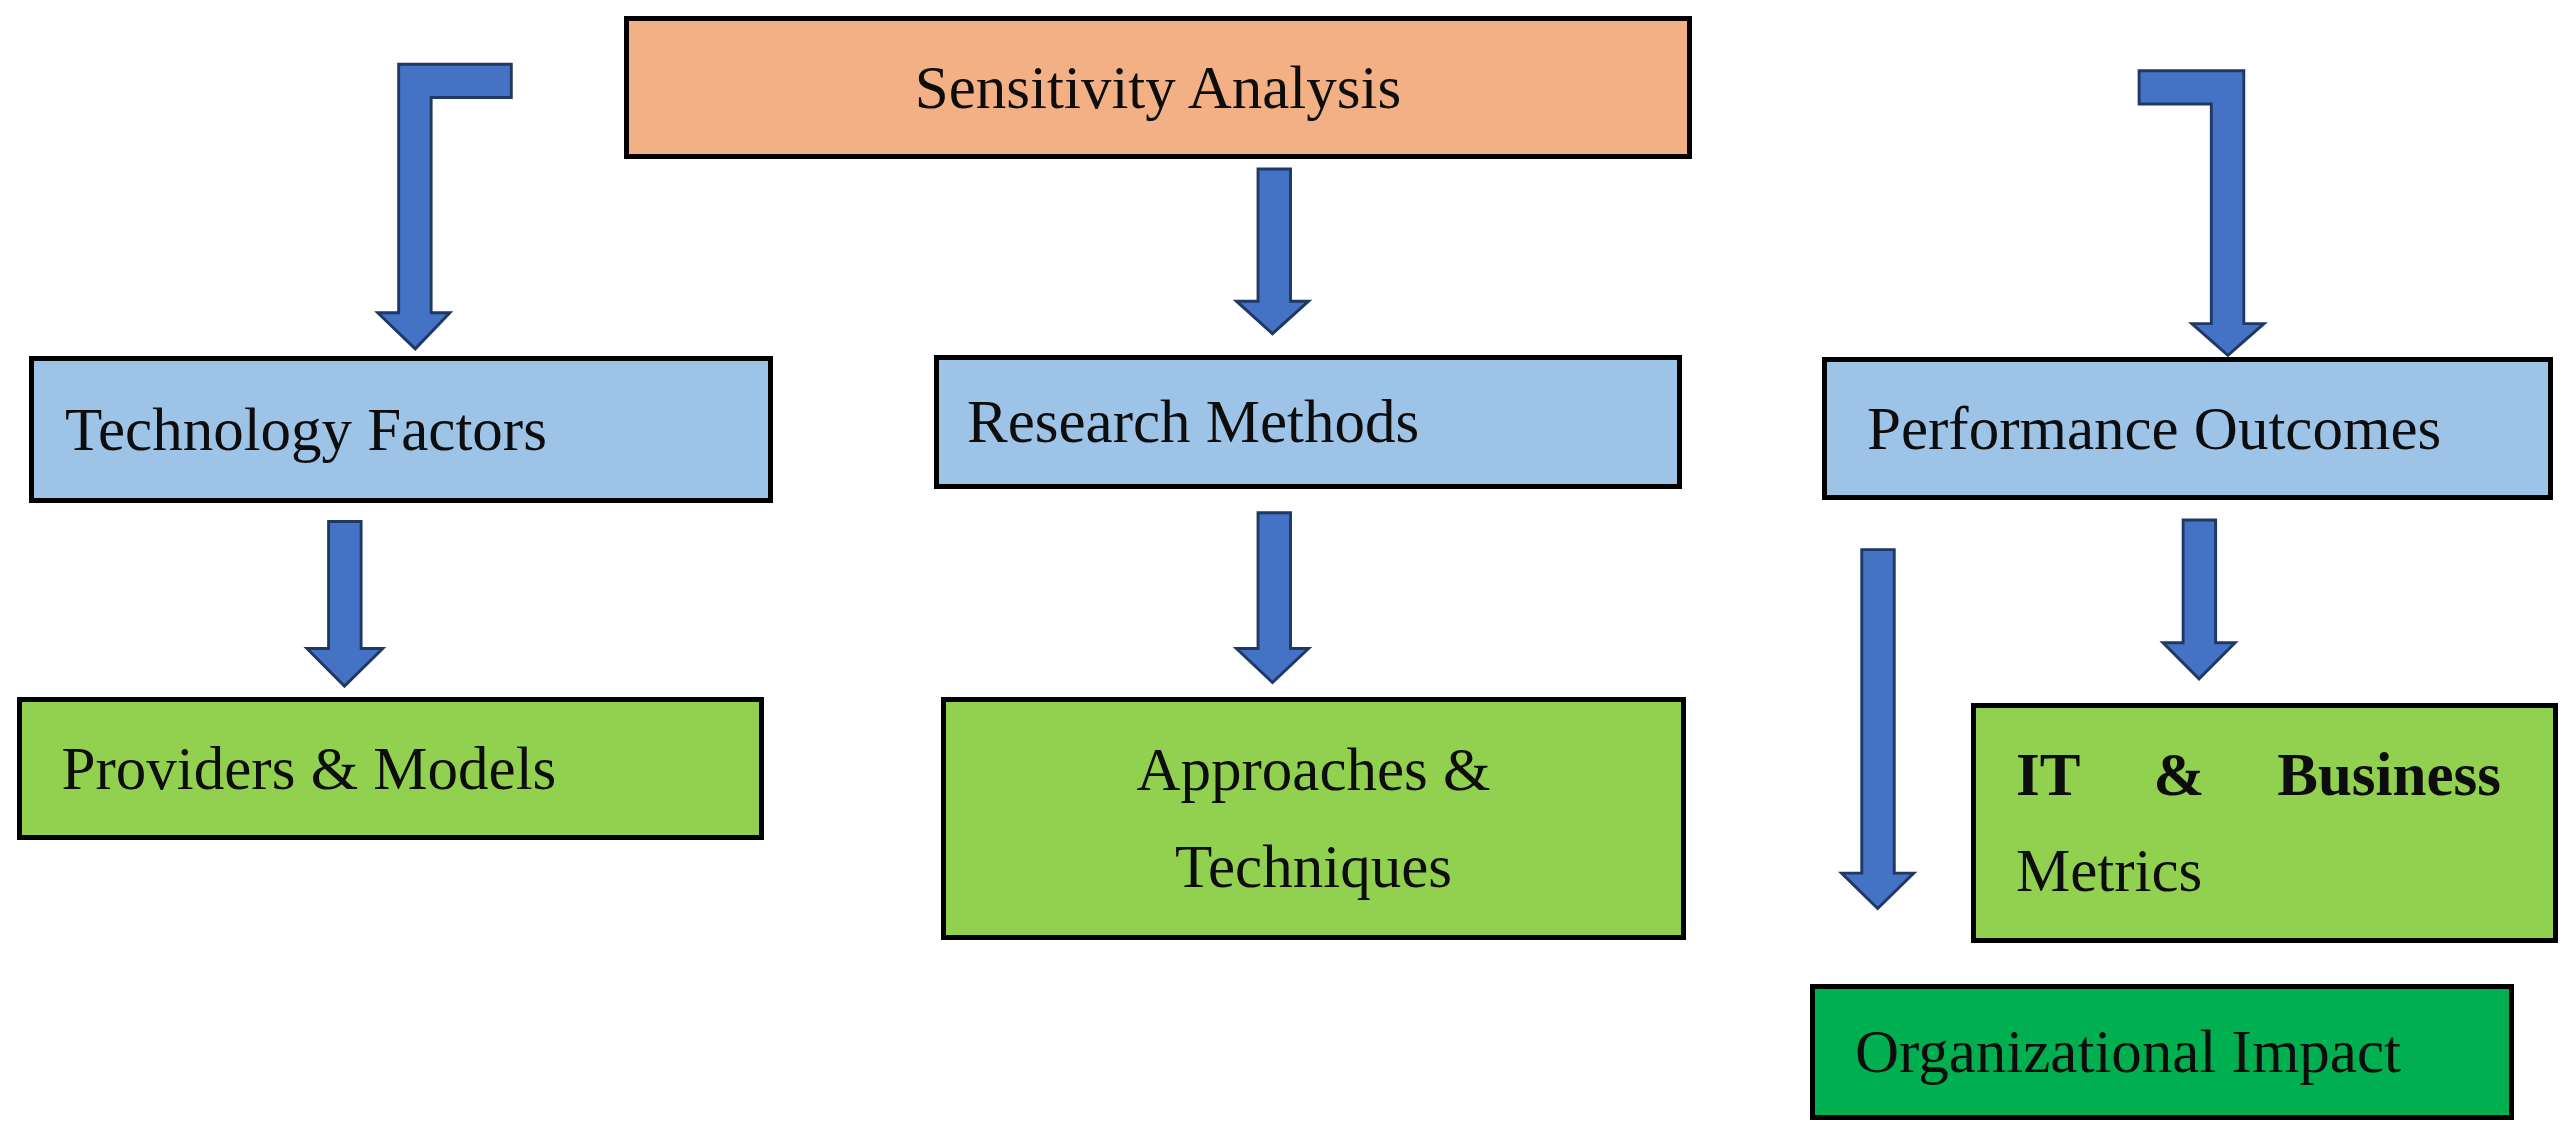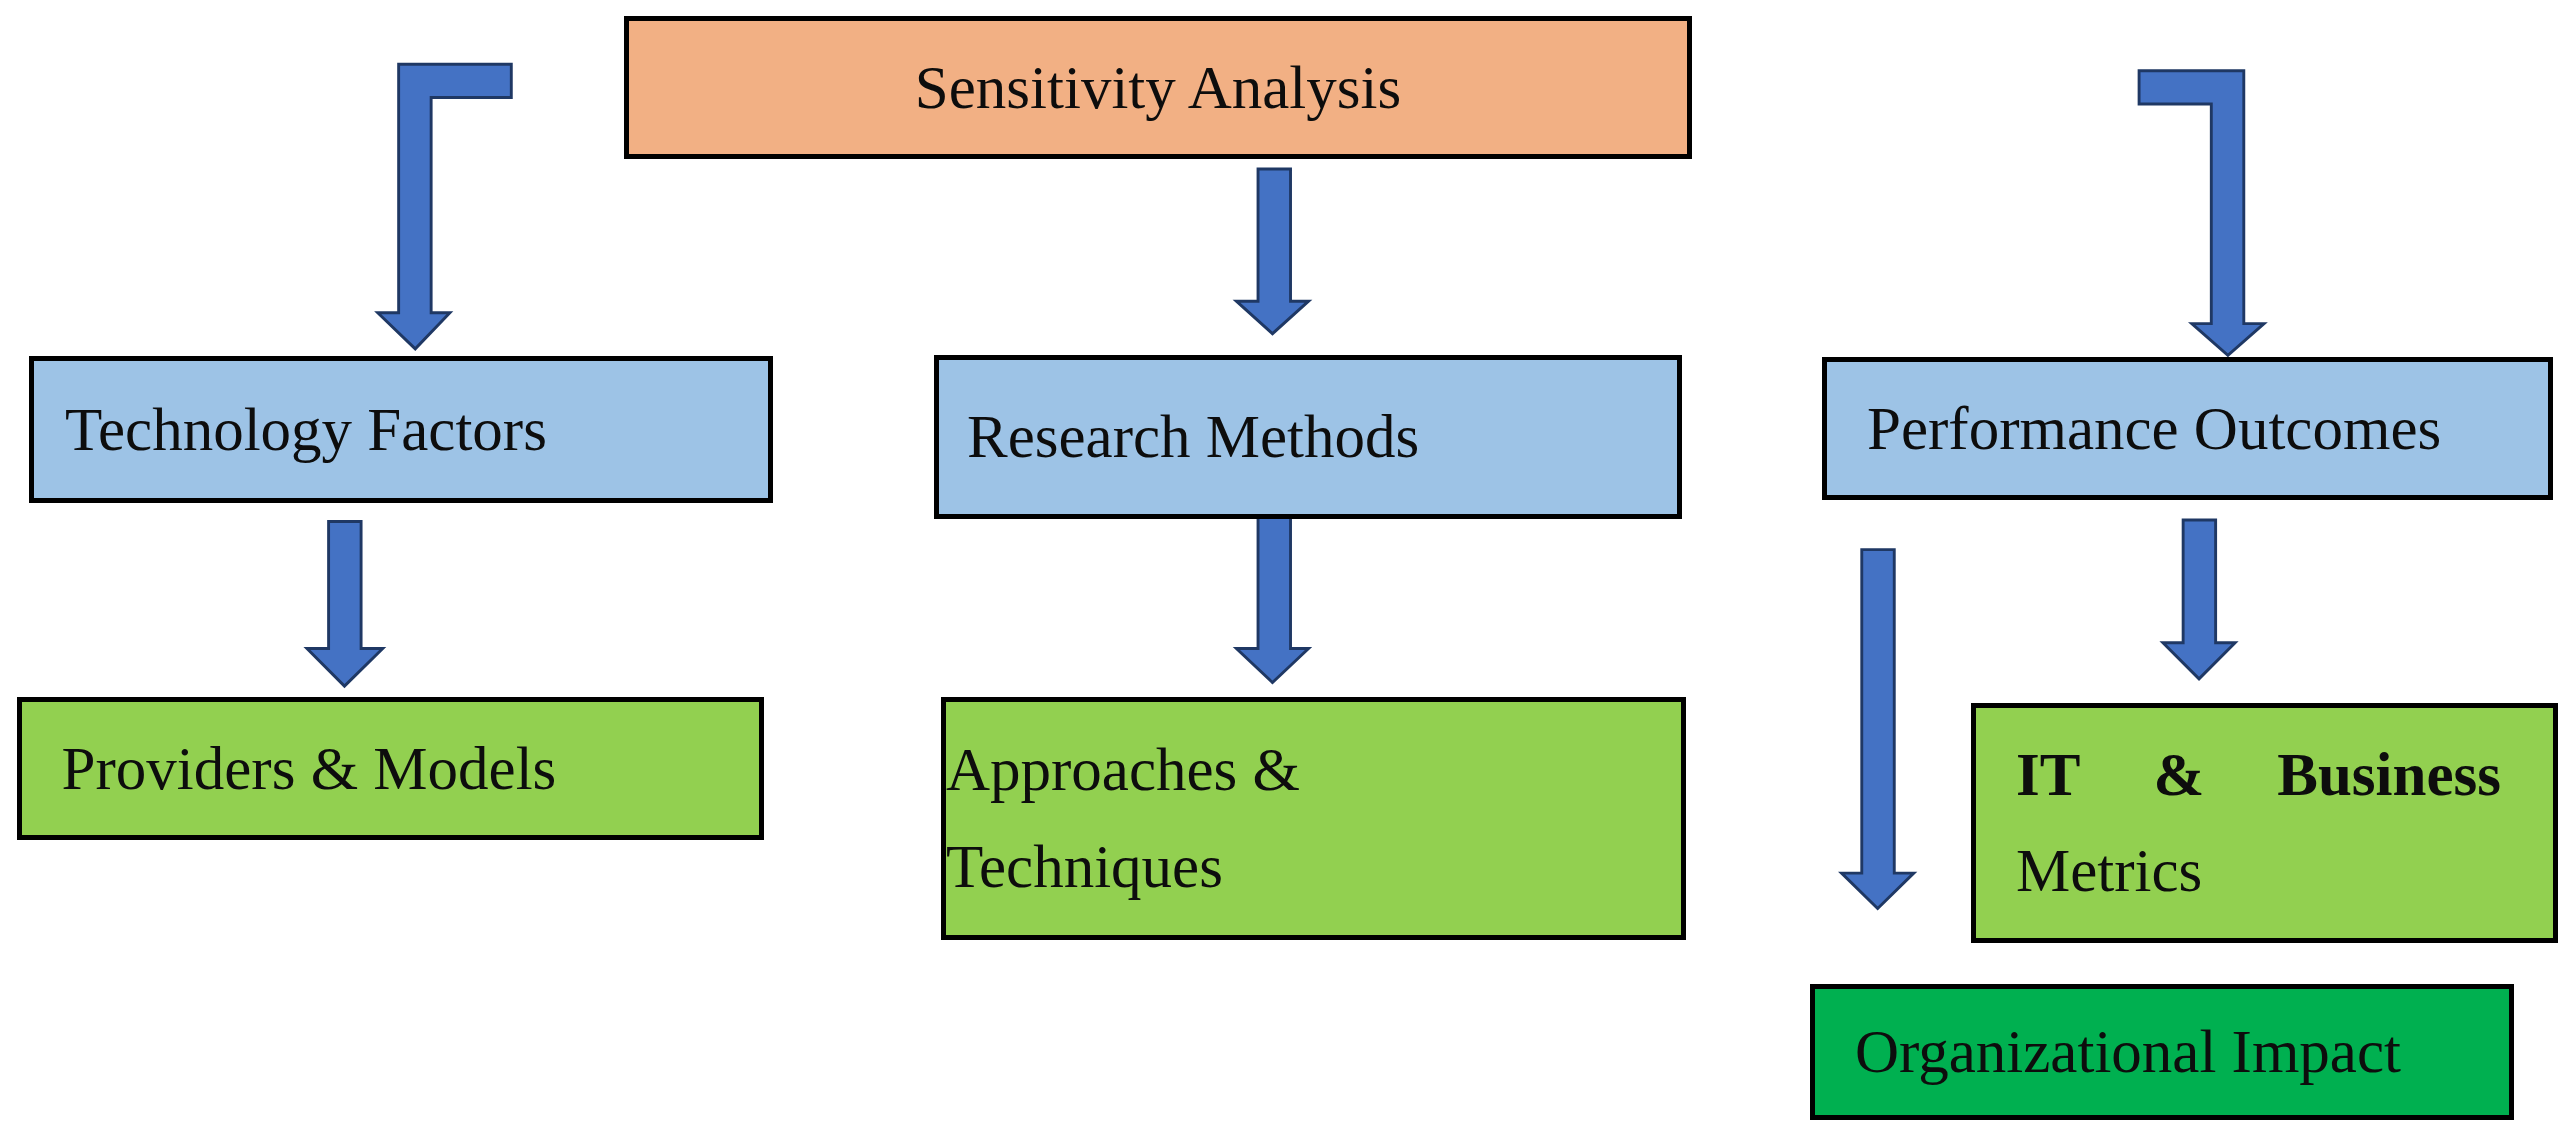--- a/index.html
+++ b/index.html
@@ -25,42 +25,42 @@
   .node.pad-left { padding-left: 40px; justify-content: flex-start; }
   .node.centered { justify-content: center; }
   .node.two-line {
     flex-direction: column;
     justify-content: center;
     align-items: stretch;
     line-height: 1.58;
     white-space: normal;
   }
   .node.two-line .line { display: block; }
-  .node.two-line.center-lines .line { }
+  .node.two-line.center-lines .line { text-align: center; }
   #box-it-metrics { padding-left: 40px; padding-right: 52px; }
   #box-it-metrics .line-justified {
     display: flex;
     justify-content: space-between;
     font-weight: bold;
   }
   #arrows-layer {
     position: absolute;
     left: 0; top: 0;
     width: 2576px;
     height: 1144px;
   }
   .arrow {
     stroke: #1F3864;
     stroke-width: 4;
     stroke-linejoin: miter;
   }
   
   #box-sensitivity   { left: 624px;  top: 16px;   width: 1068px; height: 143px; }
   #box-technology    { left: 29px;   top: 356px;  width: 744px; height: 147px; }
-  #box-research      { left: 934px; top: 355px;  width: 748px; height: 164px; padding-left: 28px; }
+  #box-research      { left: 934px; top: 355px;  width: 748px; height: 134px; padding-left: 28px; }
   #box-performance   { left: 1822px; top: 357px;  width: 731px; height: 143px; }
   #box-providers     { left: 16.6px;   top: 697px;  width: 747px; height: 143px; }
   #box-approaches    { left: 941px; top: 697px;  width: 745px; height: 243px; }
   #box-it-metrics    { left: 1971px; top: 703px;  width: 587px;  height: 240px; }
   #box-organizational{ left: 1810px; top: 984px; width: 704px;  height: 136px; }
 </style>
 </head>
 <body>
 
 <div id="canvas">

